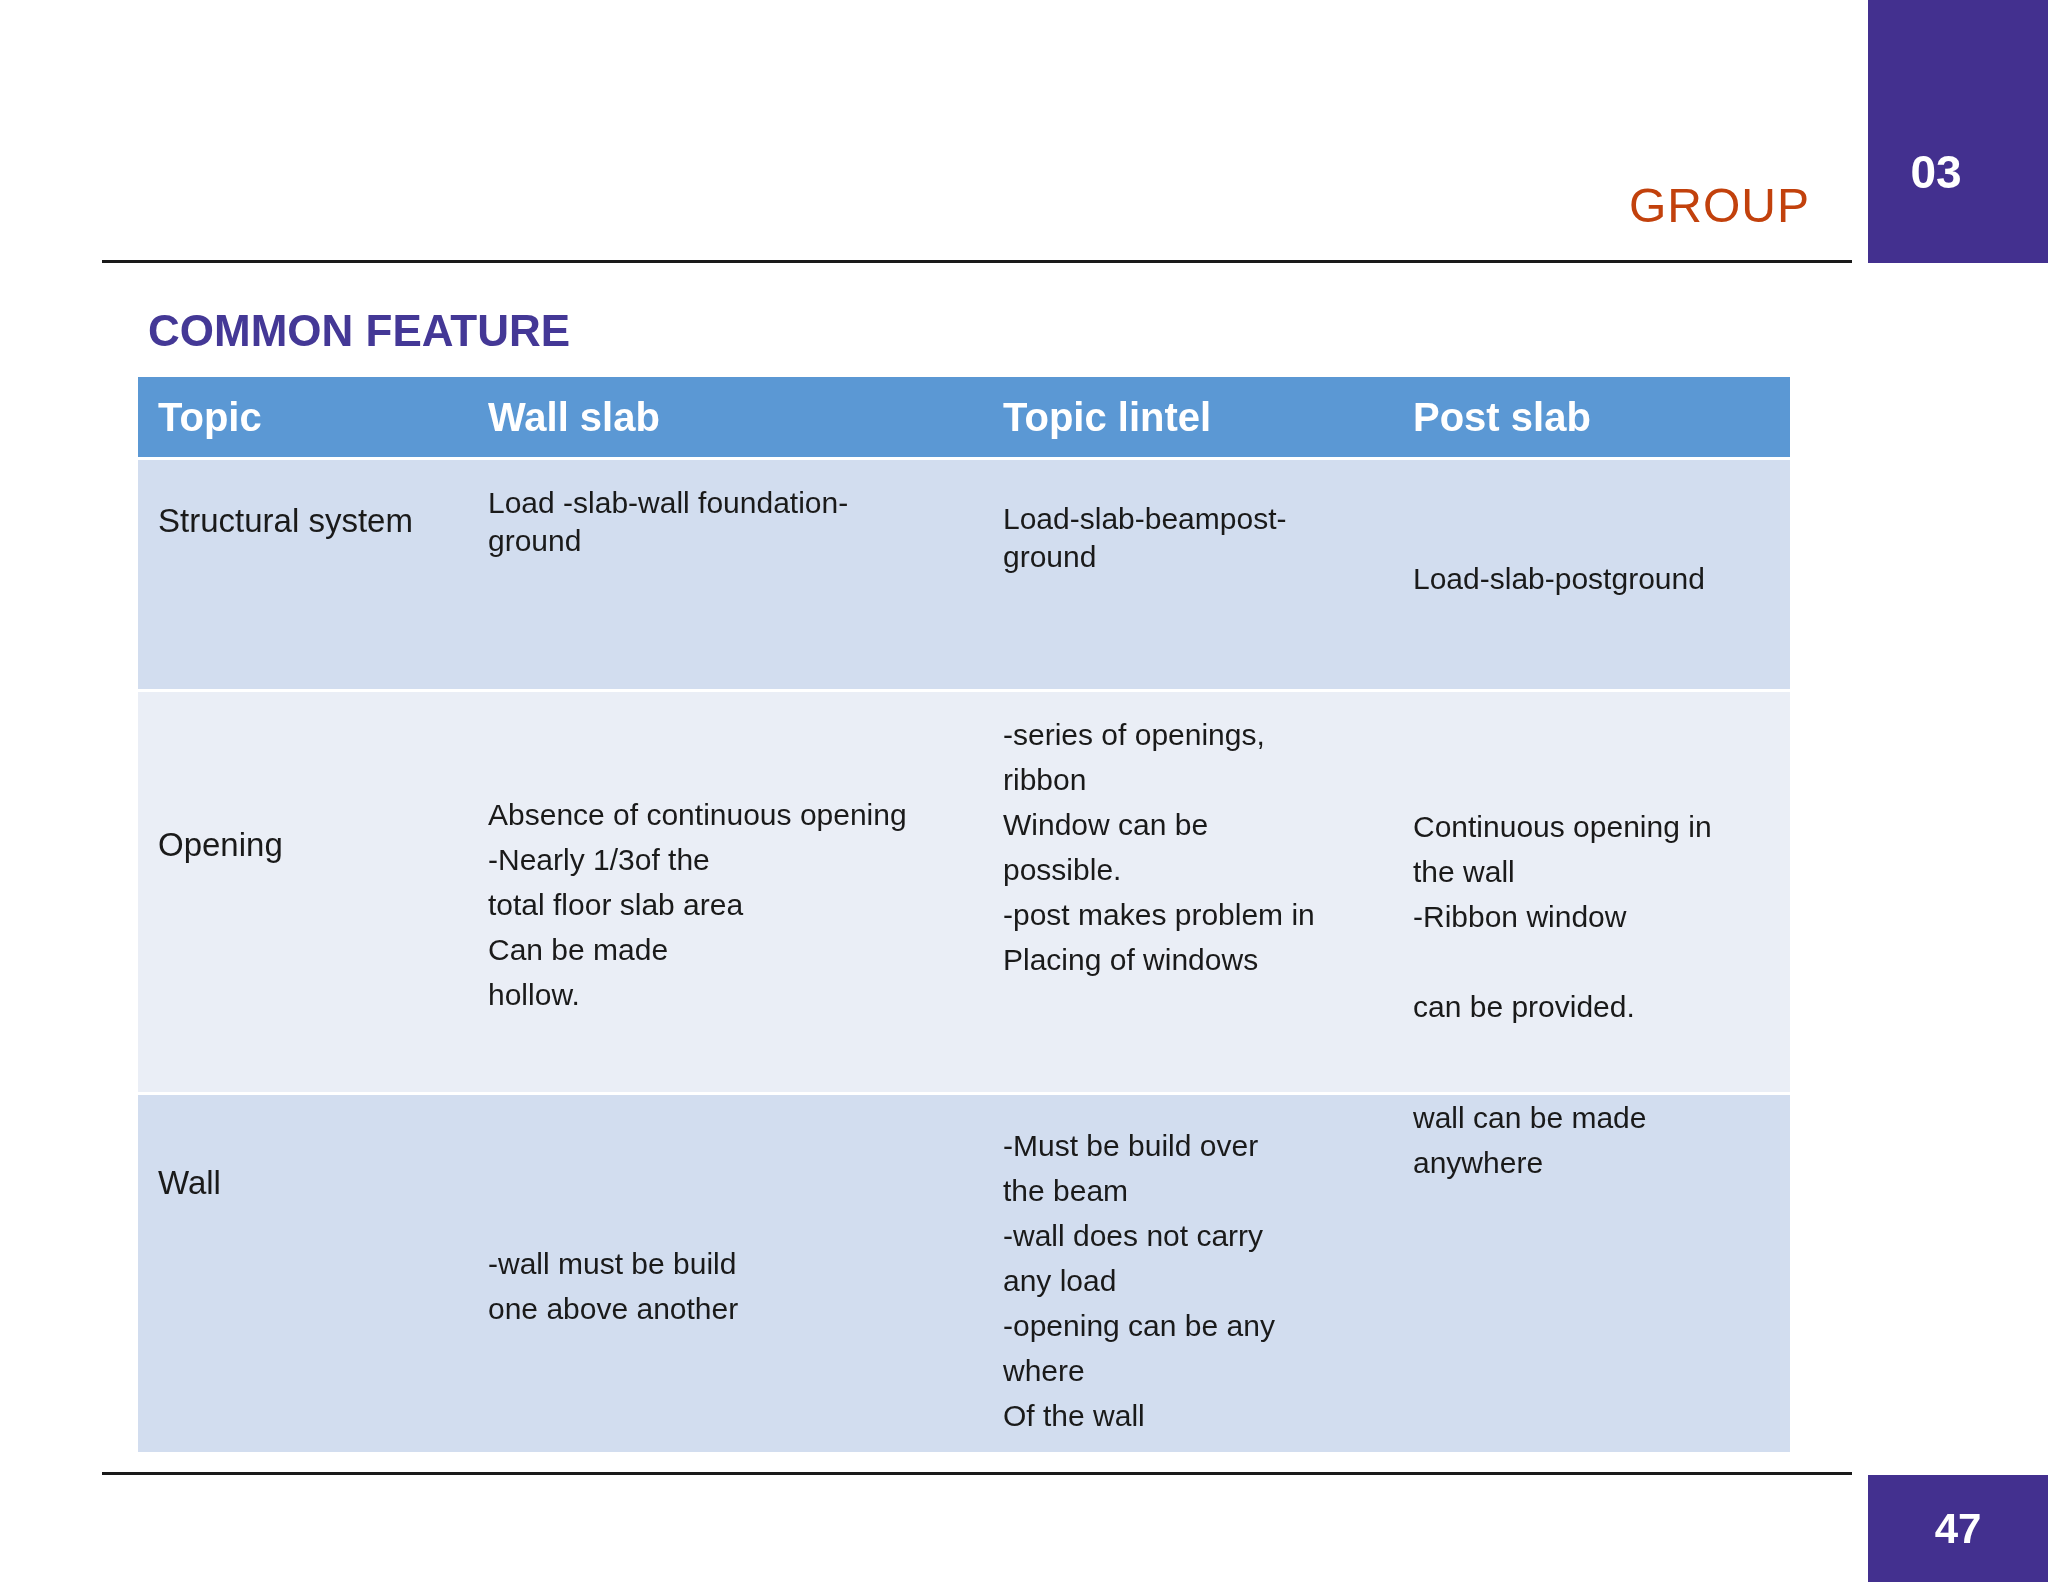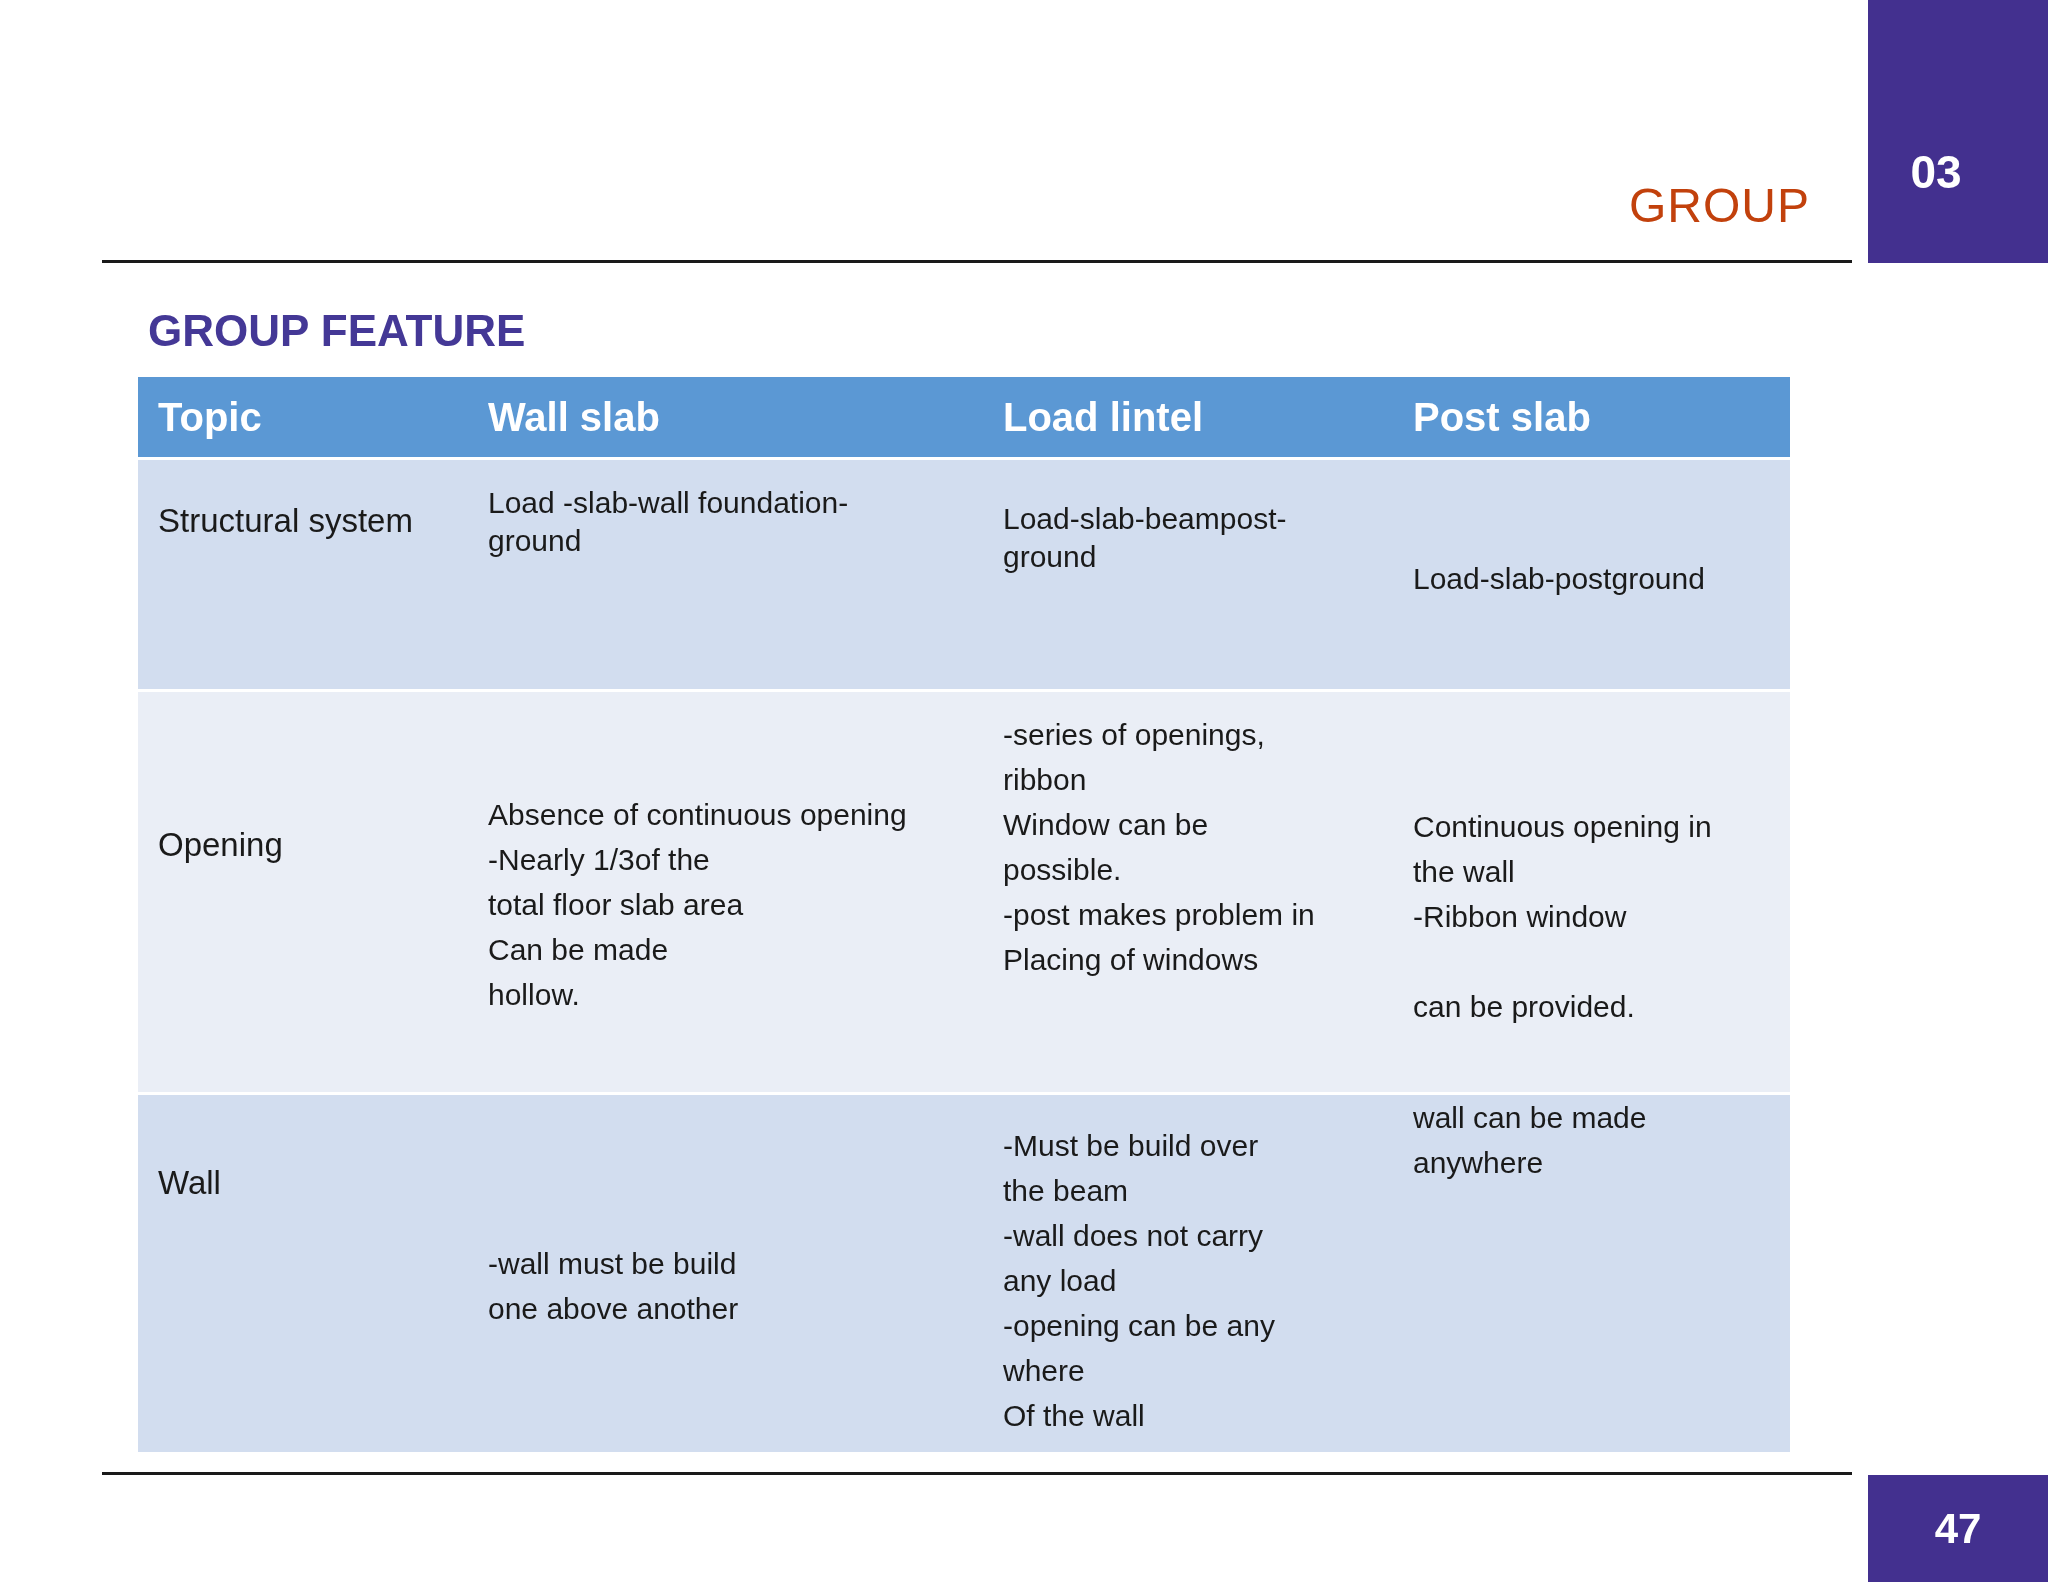--- a/index.html
+++ b/index.html
@@ -85,28 +85,28 @@
 <div class="page">
 
   <div class="corner-tab top">
     <span class="tab-num">03</span>
   </div>
 
   <div class="group-label">GROUP</div>
 
   <div class="rule top-rule"></div>
 
-  <div class="slide-title">GROUP FEATURE</div>
+  <div class="slide-title">COMMON FEATURE</div>
 
   <div class="feature-table">
 
     <div class="trow thead">
       <div class="hcell">Topic</div>
       <div class="hcell">Wall slab</div>
-      <div class="hcell">Load lintel</div>
+      <div class="hcell">Topic lintel</div>
       <div class="hcell">Post slab</div>
     </div>
 
     <div class="trow body-row row-structural">
       <div class="cell topic-cell">Structural system</div>
       <div class="cell c2">Load -slab-wall foundation-
 ground</div>
       <div class="cell c3">Load-slab-beampost-
 ground</div>
       <div class="cell c4">Load-slab-postground</div>

